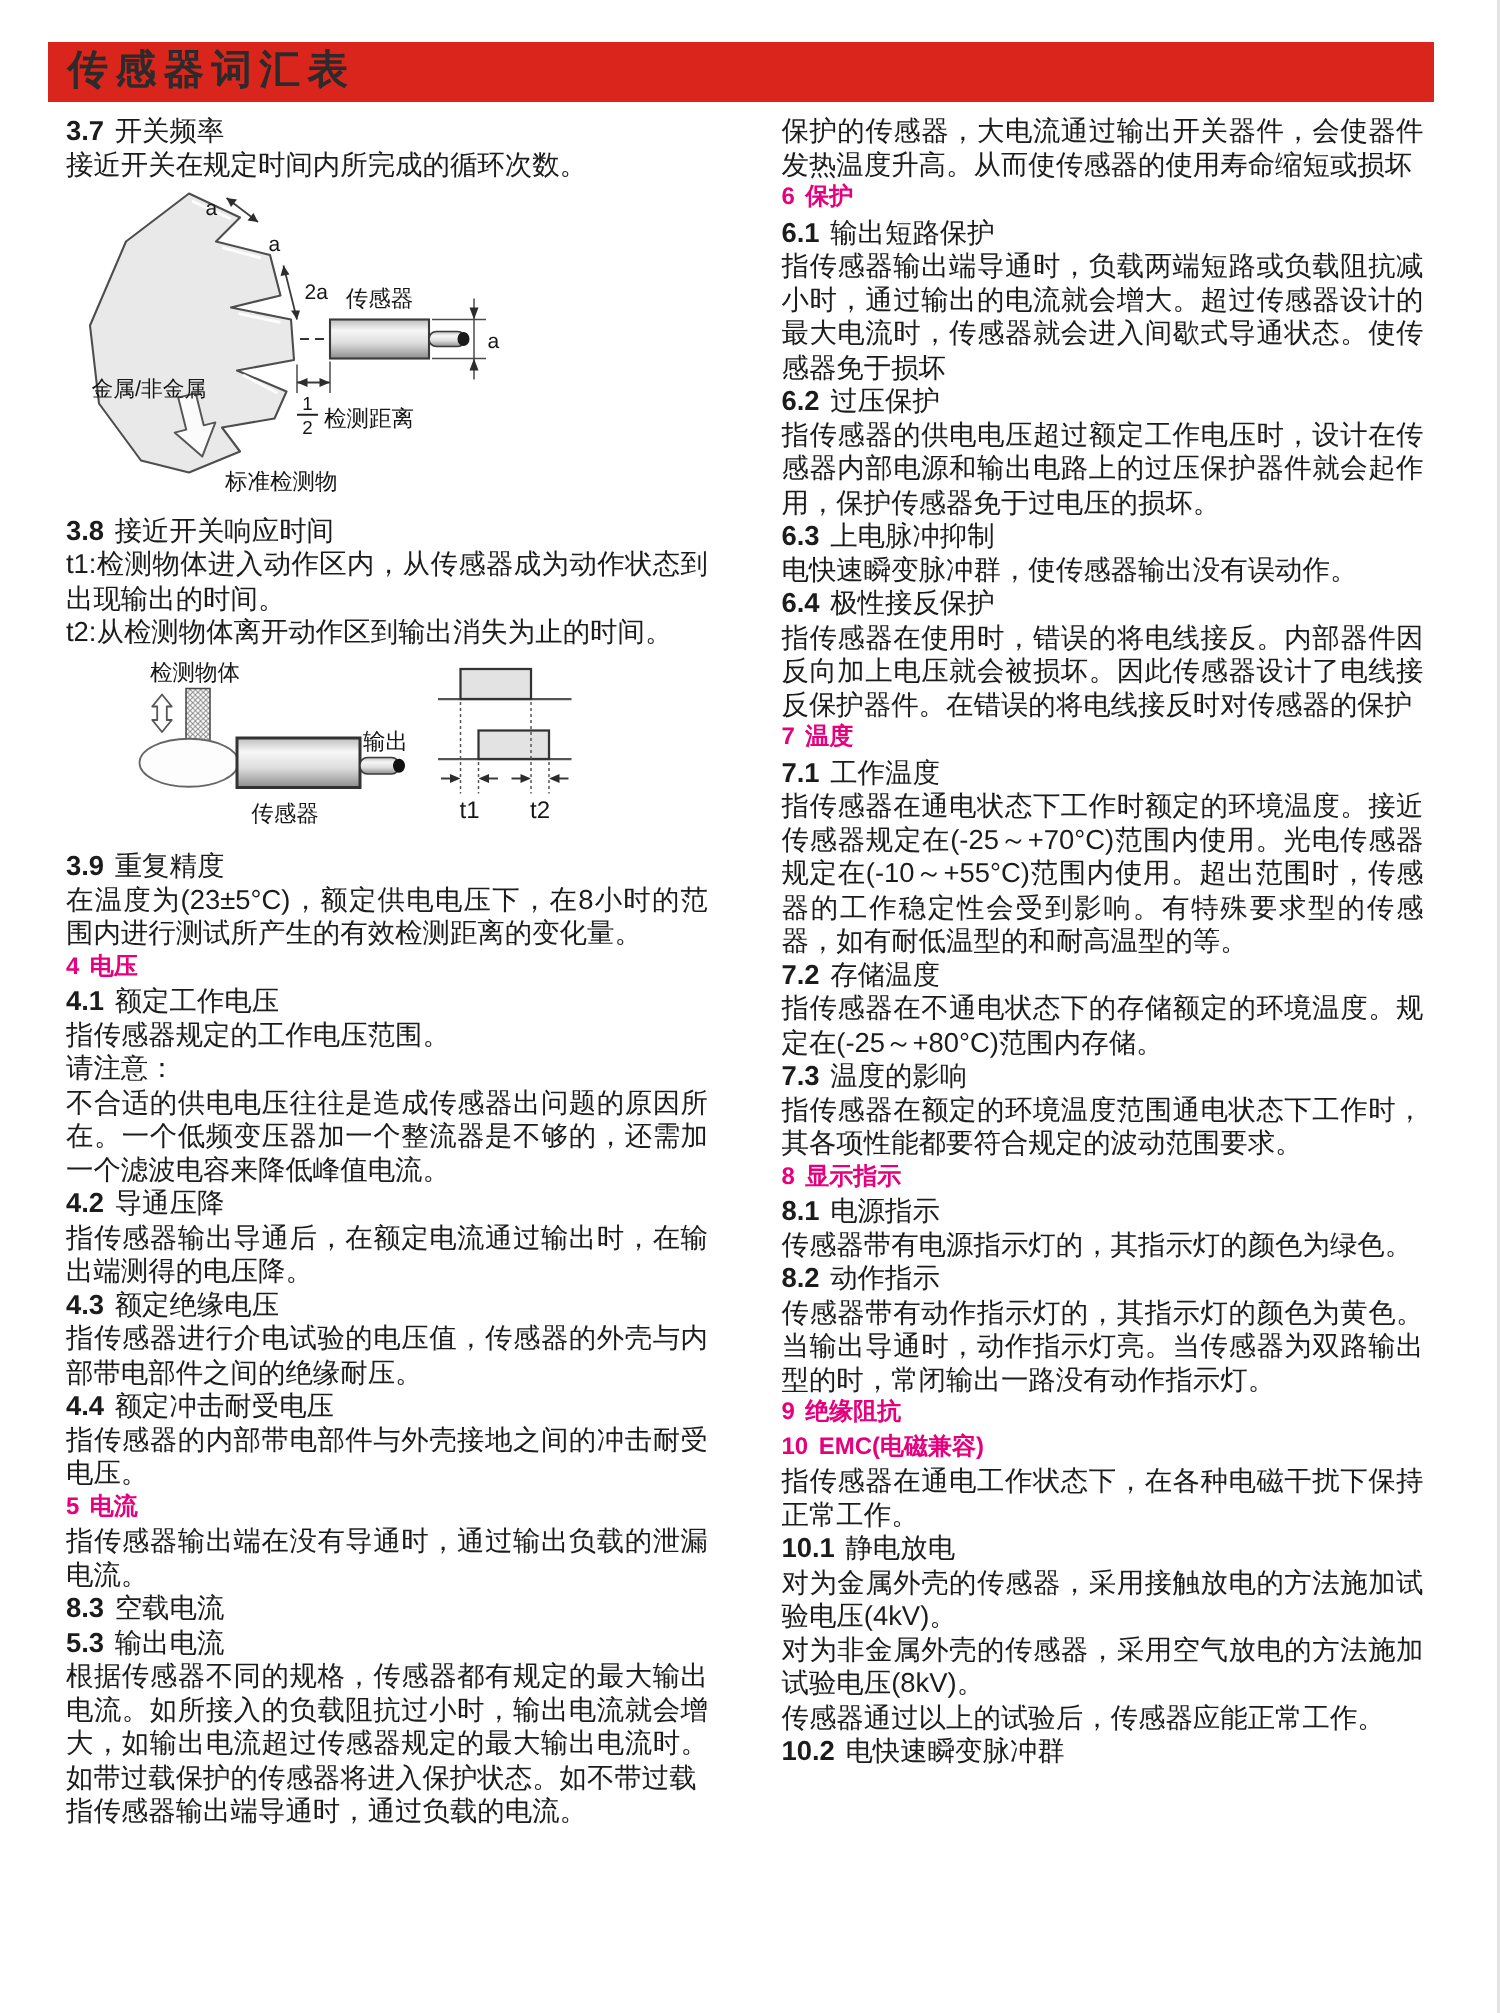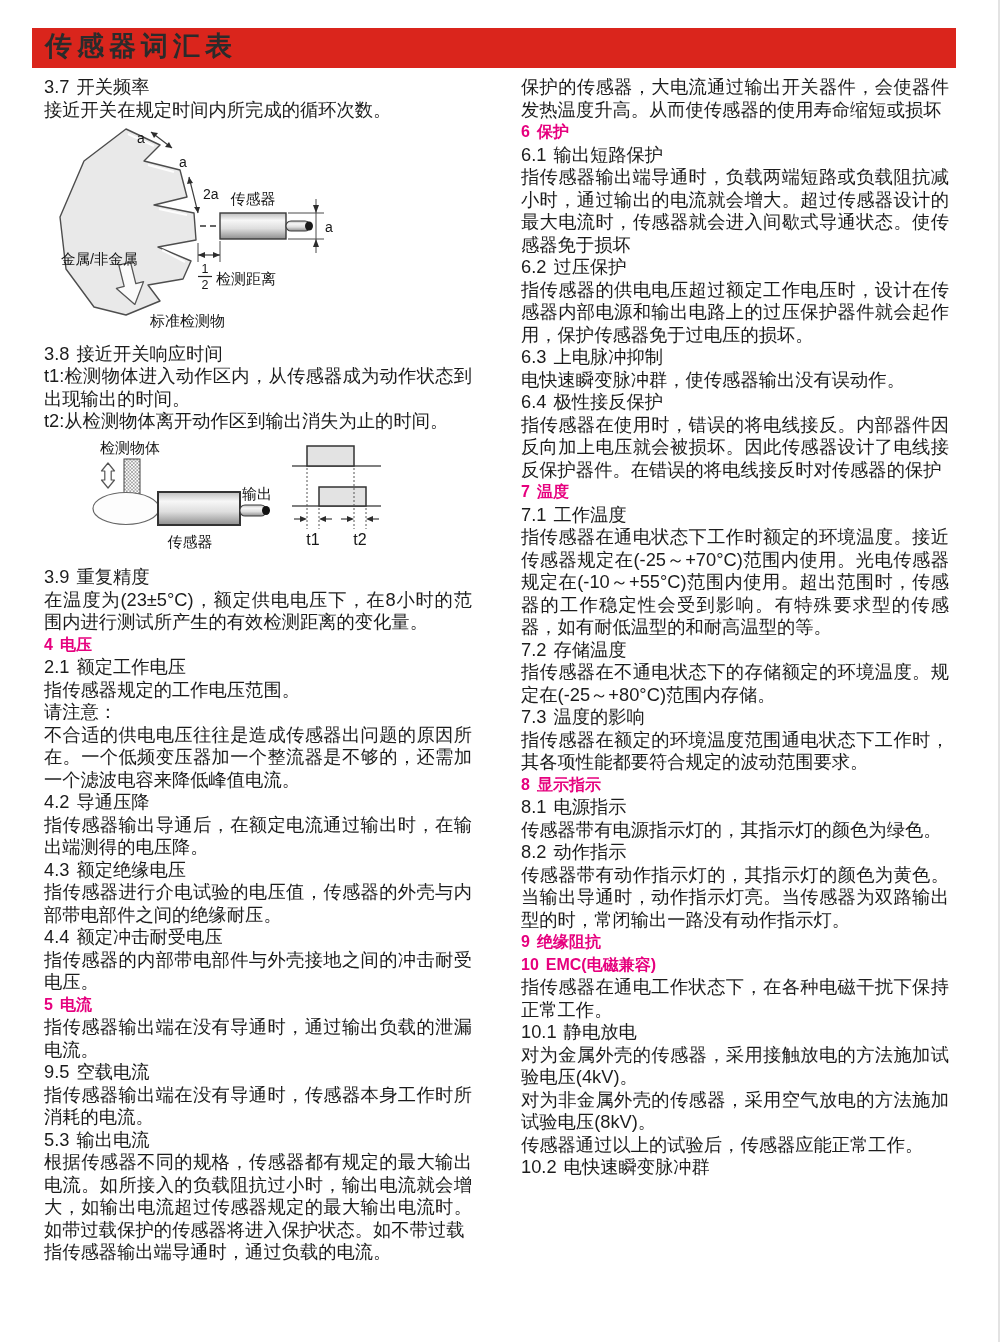--- a/index.html
+++ b/index.html
@@ -14,21 +14,21 @@
     padding-left:13px;box-sizing:border-box;
   }
   .banner .title{font-size:27px;font-weight:600;letter-spacing:5px;color:#2b2b2b;}
   .col{
     position:absolute;top:76px;width:428px;
     font-size:18.3px;line-height:22.5px;text-align:justify;
   }
   .col-left{left:44px;}
   .col-right{left:521px;}
   .col p{margin:0;}
-  .h3 b{font-weight:400;margin-right:7px;letter-spacing:0;}
+  .h3 b{font-weight:700;margin-right:7px;letter-spacing:0;}
   .h2{color:var(--accent,#e6007e);font-weight:700;font-size:16px;}
   .h2 b{margin-right:7px;}
   figure{margin:4px 0 6px 4px;}
   svg text{font-family:"Liberation Sans","DejaVu Sans",sans-serif;fill:#161616;}
   .dimline{stroke:#3c3c3c;stroke-width:1.2;fill:none;}
   .thin{stroke:#4a4a4a;stroke-width:1;fill:none;}
   .ah{fill:#2c2c2c;stroke:none;}
   .dotted{stroke:#555;stroke-width:1;stroke-dasharray:2,2;fill:none;}
 </style>
 </head>
@@ -169,34 +169,33 @@
             <polygon class="ah" points="318,82 325,79 325,85"></polygon>
             <text x="312" y="108" font-size="16" text-anchor="middle">t2</text>
           </g>
         </g>
       </svg>
     </figure>
 
     <p class="h3"><b>3.9</b><span>重复精度</span></p>
     <p>在温度为(23±5°C)，额定供电电压下，在8小时的范围内进行测试所产生的有效检测距离的变化量。</p>
     <p class="h2"><b>4</b><span>电压</span></p>
-    <p class="h3"><b>2.1</b><span>额定工作电压</span></p>
+    <p class="h3"><b>4.1</b><span>额定工作电压</span></p>
     <p>指传感器规定的工作电压范围。</p>
     <p>请注意：</p>
     <p>不合适的供电电压往往是造成传感器出问题的原因所在。一个低频变压器加一个整流器是不够的，还需加一个滤波电容来降低峰值电流。</p>
     <p class="h3"><b>4.2</b><span>导通压降</span></p>
     <p>指传感器输出导通后，在额定电流通过输出时，在输出端测得的电压降。</p>
     <p class="h3"><b>4.3</b><span>额定绝缘电压</span></p>
     <p>指传感器进行介电试验的电压值，传感器的外壳与内部带电部件之间的绝缘耐压。</p>
     <p class="h3"><b>4.4</b><span>额定冲击耐受电压</span></p>
     <p>指传感器的内部带电部件与外壳接地之间的冲击耐受电压。</p>
     <p class="h2"><b>5</b><span>电流</span></p>
     <p>指传感器输出端在没有导通时，通过输出负载的泄漏电流。</p>
-    <p class="h3"><b>9.5</b><span>空载电流</span></p>
-    <p>指传感器输出端在没有导通时，传感器本身工作时所消耗的电流。</p>
+    <p class="h3"><b>8.3</b><span>空载电流</span></p>
     <p class="h3"><b>5.3</b><span>输出电流</span></p>
     <p>根据传感器不同的规格，传感器都有规定的最大输出电流。如所接入的负载阻抗过小时，输出电流就会增大，如输出电流超过传感器规定的最大输出电流时。如带过载保护的传感器将进入保护状态。如不带过载</p>
     <p>指传感器输出端导通时，通过负载的电流。</p>
   </div>
 
   <div class="col col-right">
     <p>保护的传感器，大电流通过输出开关器件，会使器件发热温度升高。从而使传感器的使用寿命缩短或损坏</p>
     <p class="h2"><b>6</b><span>保护</span></p>
     <p class="h3"><b>6.1</b><span>输出短路保护</span></p>
     <p>指传感器输出端导通时，负载两端短路或负载阻抗减小时，通过输出的电流就会增大。超过传感器设计的最大电流时，传感器就会进入间歇式导通状态。使传感器免于损坏</p>

